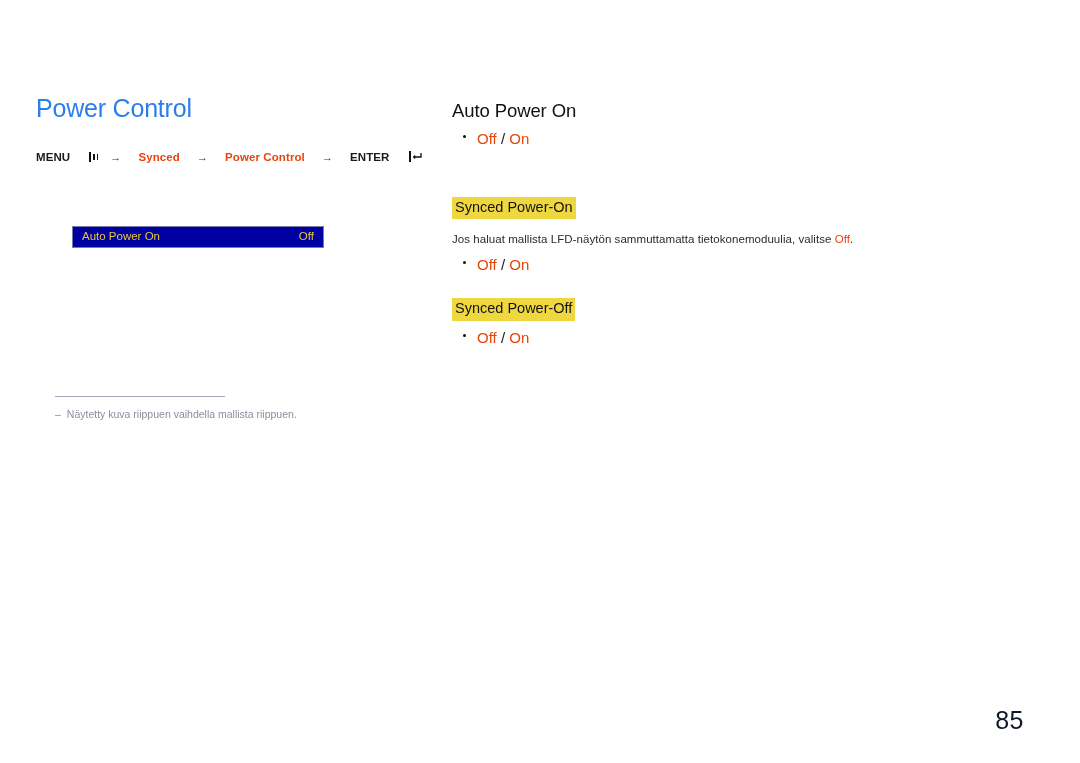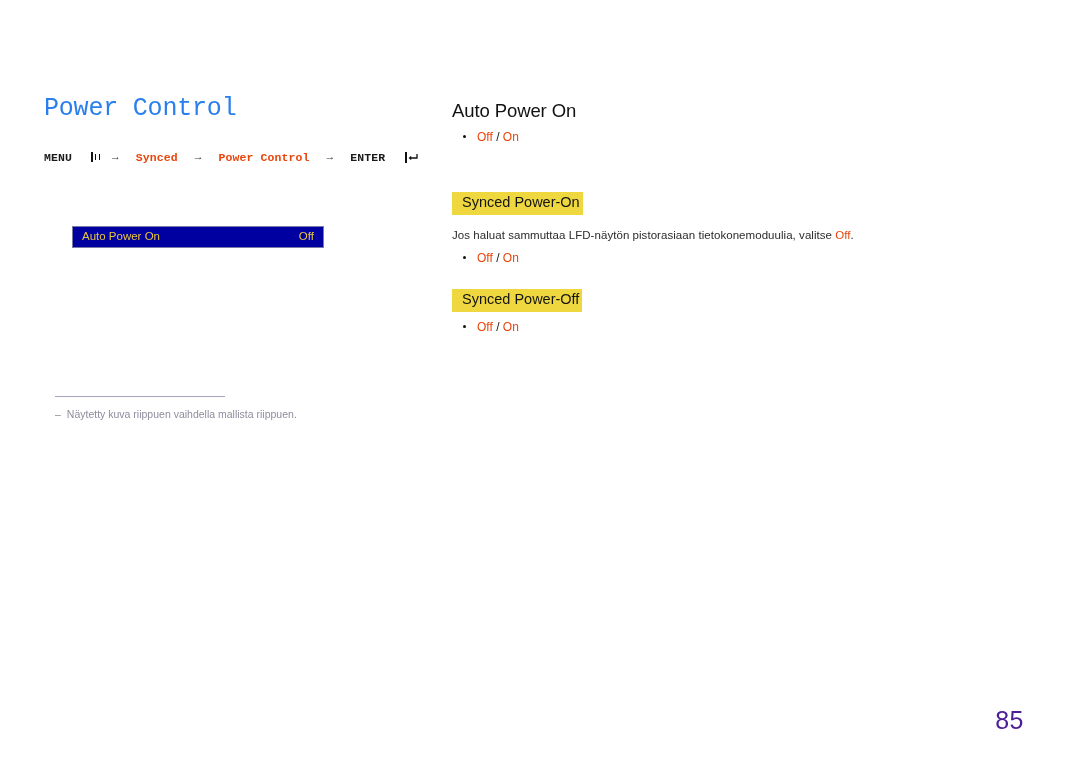--- a/index.html
+++ b/index.html
@@ -17,24 +17,23 @@
   }
 
   .page {
     position: absolute;
     inset: 0;
   }
 
   
   .left-col {
     position: absolute;
-    left: 44px;
+    left: 36px;
     top: 95px;
     width: 360px;
-    font-family: Liberation Mono, monospace;
   }
 
   .page-title {
     font-size: 25px;
     font-weight: 400;
     color: #2a7fec;
     letter-spacing: -0.2px;
     line-height: 1.1;
     margin: 0;
     white-space: nowrap;
@@ -165,21 +164,21 @@
   .accent { color: #e8450c; }
 
   .opt-list {
     list-style: none;
     margin: 6px 0 0 0;
     padding: 0;
   }
   .opt-list li {
     position: relative;
     padding-left: 25px;
-    font-size: 12px;
+    font-size: 15px;
     line-height: 1.5;
     color: #1a1a1a;
   }
   .opt-list li::before {
     content: "";
     position: absolute;
     left: 11px;
     top: 7px;
     width: 3px;
     height: 3px;
@@ -191,33 +190,33 @@
 
   .sub-heading {
     margin: 22px 0 0 0;
     font-size: 14.5px;
     font-weight: 400;
     color: #141414;
     line-height: 1.2;
   }
   .sub-heading .hl {
     background: #efd83f;
-    padding: 2px 3px 3px 10px;
+    padding: 2px 3px 3px 3px;
     display: inline-block;
   }
 
   .spacer-lg { height: 24px; }
 
   
   .page-number {
     position: absolute;
     right: 56px;
     bottom: 28px;
     font-size: 25px;
-    color: #4c1d95;
+    color: #0f172a;
     font-weight: 300;
     letter-spacing: 0.5px;
   }
 </style>
 </head>
 <body>
 
 <div class="page">
 
   <div class="left-col">
@@ -266,21 +265,21 @@
       </li>
     </ul>
 
     <div class="spacer-lg"></div>
 
 
     <h3 class="sub-heading">
       <span class="hl">Synced Power-On</span>
     </h3>
     <p class="body-text">
-      <span>Jos haluat sammuttaa LFD-näytön pistorasiaan tietokonemoduulia, valitse </span><span class="accent">Off</span><span>.</span>
+      <span>Jos haluat mallista LFD-näytön sammuttamatta tietokonemoduulia, valitse </span><span class="accent">Off</span><span>.</span>
     </p>
     <ul class="opt-list">
       <li>
         <span class="opt-val">Off</span>
         <span class="opt-sep">/</span>
         <span class="opt-val">On</span>
       </li>
     </ul>
 
     <h3 class="sub-heading">

